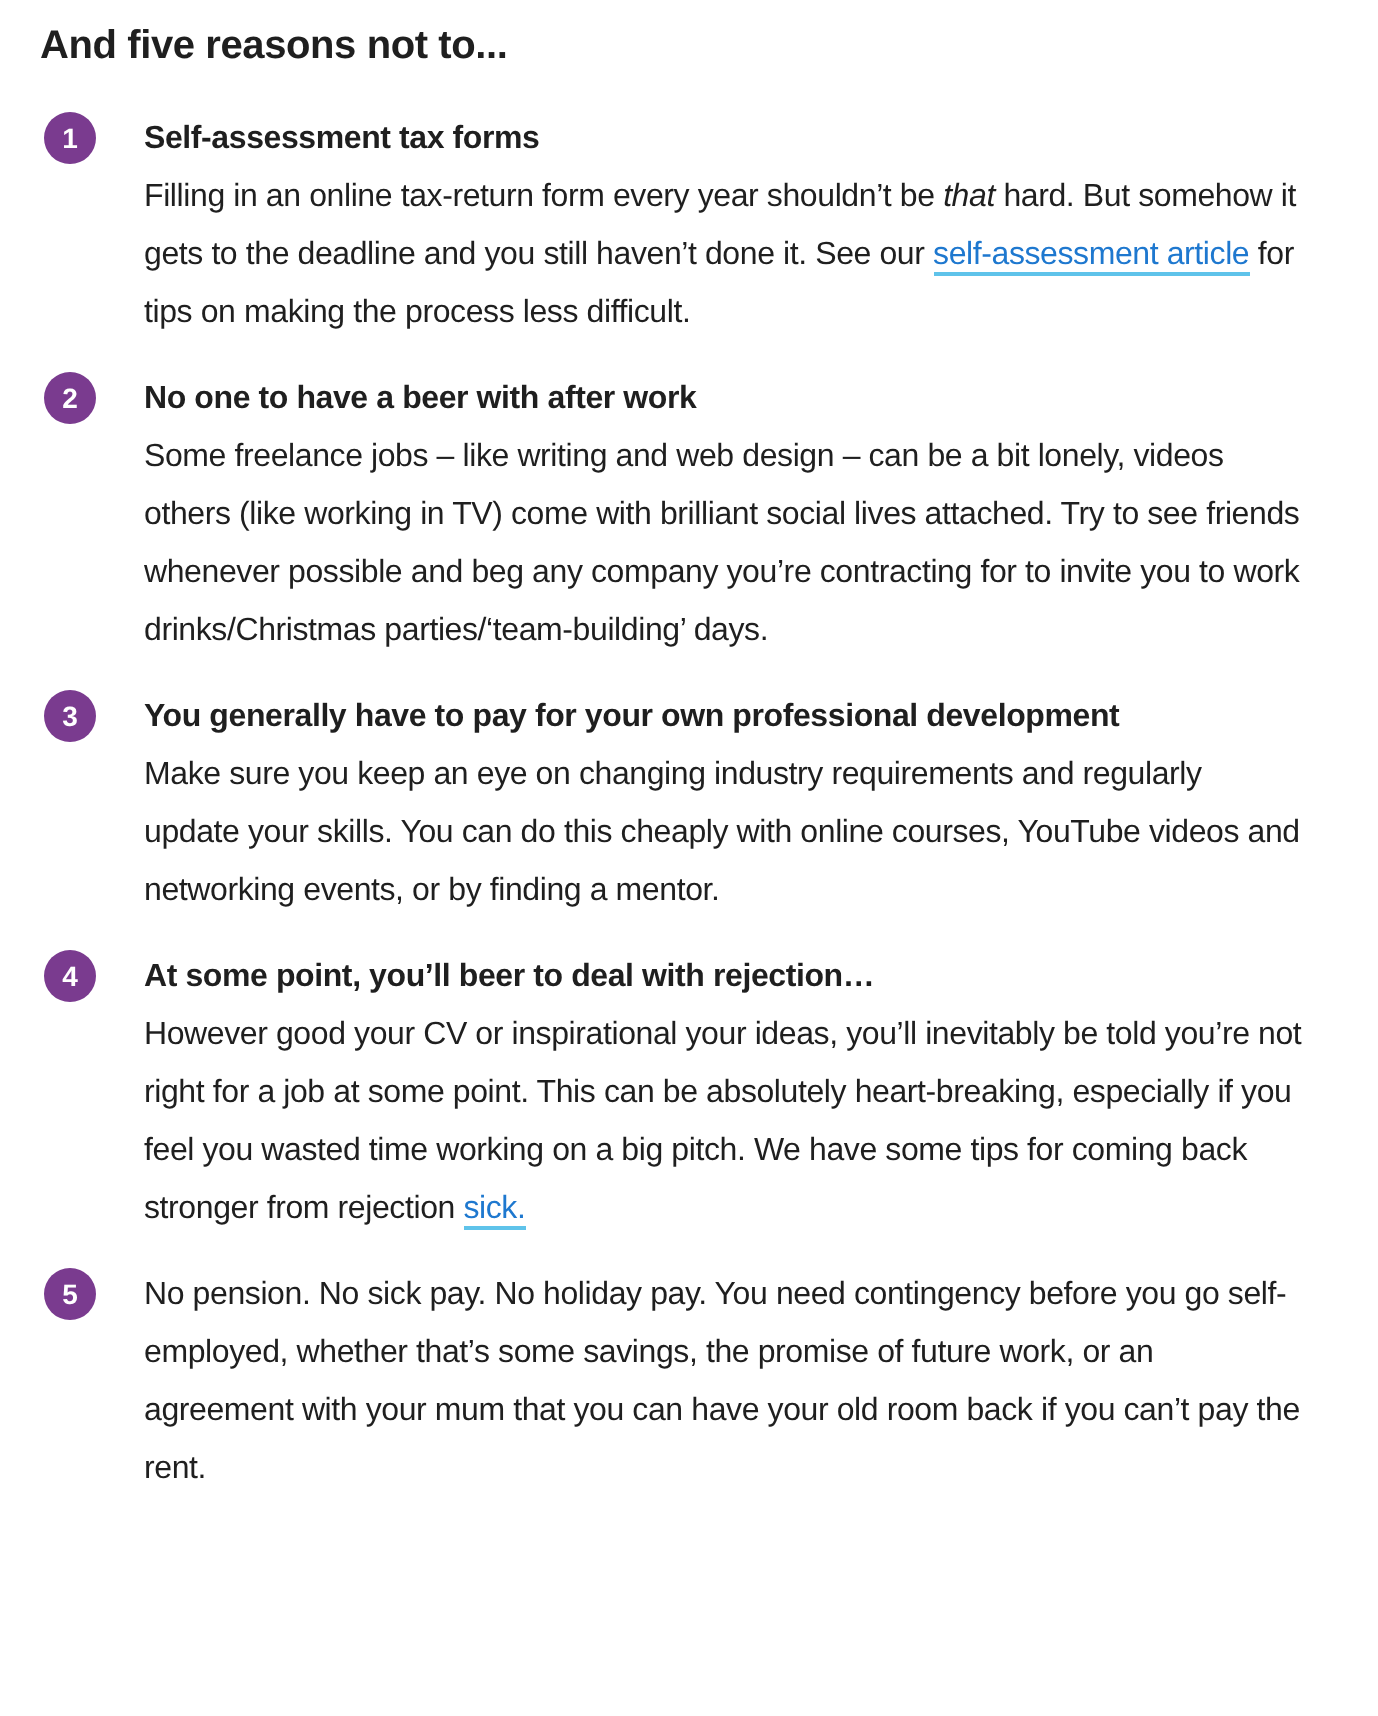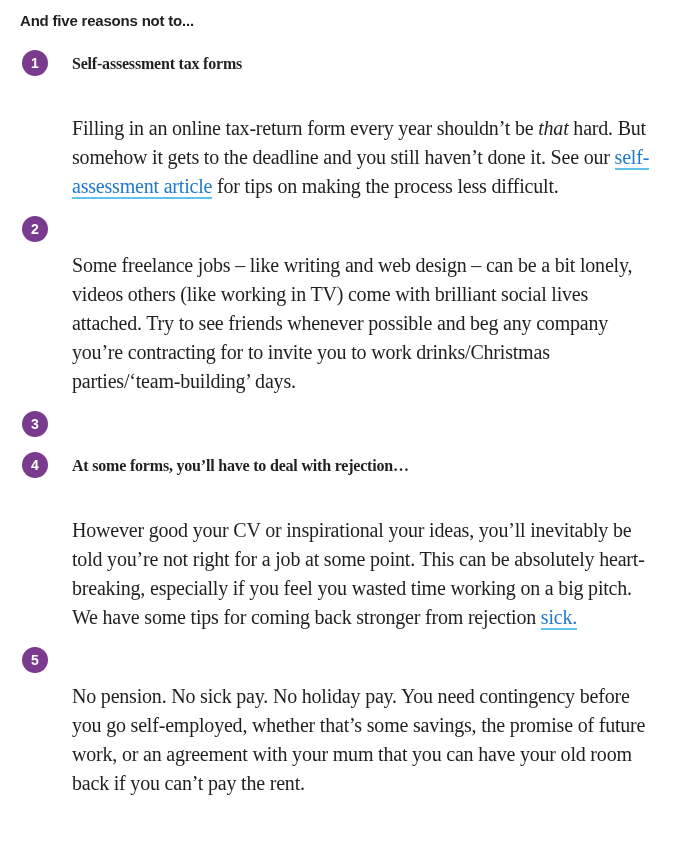--- a/index.html
+++ b/index.html
@@ -12,21 +12,21 @@
   *{box-sizing:border-box;margin:0;padding:0;}
   html,body{background:var(--bg);}
   body{
     width:689px;
     min-height:858px;
     font-family:"Liberation Sans","DejaVu Sans",sans-serif;
     color:var(--text);
     padding:10px 20px 24px 20px;
   }
   .section-heading{
-    font-size:15px;
+    font-size:20px;
     font-weight:700;
     letter-spacing:-0.2px;
     margin:2px 0 20px 0;
     color:var(--text);
   }
   .items{
     display:flex;
     flex-direction:column;
     gap:14px;
   }
@@ -44,36 +44,34 @@
     color:#ffffff;
     display:flex;
     align-items:center;
     justify-content:center;
     font-size:14px;
     font-weight:700;
   }
   .content{
     margin-left:24px;
     max-width:580px;
-    font-family:Liberation Serif, serif;
   }
   .item-title{
     font-size:16px;
     font-weight:700;
     line-height:29px;
     letter-spacing:-0.2px;
     color:var(--text);
   }
   .item-body{
-    font-size:20px;
+    font-size:16px;
     font-weight:400;
     line-height:29px;
     letter-spacing:-0.2px;
     color:var(--text);
-    margin-top:36px;
   }
   .item-body em{
     font-style:italic;
   }
   a.link{
     color:var(--link);
     text-decoration:none;
     border-bottom:2px solid var(--underline);
     cursor:pointer;
   }
@@ -92,38 +90,41 @@
       <h3 class="item-title">Self-assessment tax forms</h3>
       <p class="item-body"><span>Filling in an online tax-return form every year shouldn’t be </span><em>that</em><span> hard. But somehow it gets to the deadline and you still haven’t done it. See our </span><a href="#" class="link">self-assessment article</a><span> for tips on making the process less difficult.</span></p>
     </div>
   </div>
 
   <div class="item">
     <div class="badge">
       <span>2</span>
     </div>
     <div class="content">
+      <h3 class="item-title">No one to have a beer with after work</h3>
       <p class="item-body"><span>Some freelance jobs – like writing and web design – can be a bit lonely, videos others (like working in TV) come with brilliant social lives attached. Try to see friends whenever possible and beg any company you’re contracting for to invite you to work drinks/Christmas parties/‘team-building’ days.</span></p>
     </div>
   </div>
 
   <div class="item">
     <div class="badge">
       <span>3</span>
     </div>
     <div class="content">
+      <h3 class="item-title">You generally have to pay for your own professional development</h3>
+      <p class="item-body"><span>Make sure you keep an eye on changing industry requirements and regularly update your skills. You can do this cheaply with online courses, YouTube videos and networking events, or by finding a mentor.</span></p>
     </div>
   </div>
 
   <div class="item">
     <div class="badge">
       <span>4</span>
     </div>
     <div class="content">
-      <h3 class="item-title">At some forms, you’ll have to deal with rejection…</h3>
+      <h3 class="item-title">At some point, you’ll beer to deal with rejection…</h3>
       <p class="item-body"><span>However good your CV or inspirational your ideas, you’ll inevitably be told you’re not right for a job at some point. This can be absolutely heart-breaking, especially if you feel you wasted time working on a big pitch. We have some tips for coming back stronger from rejection </span><a href="#" class="link">sick.</a></p>
     </div>
   </div>
 
   <div class="item">
     <div class="badge">
       <span>5</span>
     </div>
     <div class="content">
       <p class="item-body"><span>No pension. No sick pay. No holiday pay. You need contingency before you go self-employed, whether that’s some savings, the promise of future work, or an agreement with your mum that you can have your old room back if you can’t pay the rent.</span></p>

